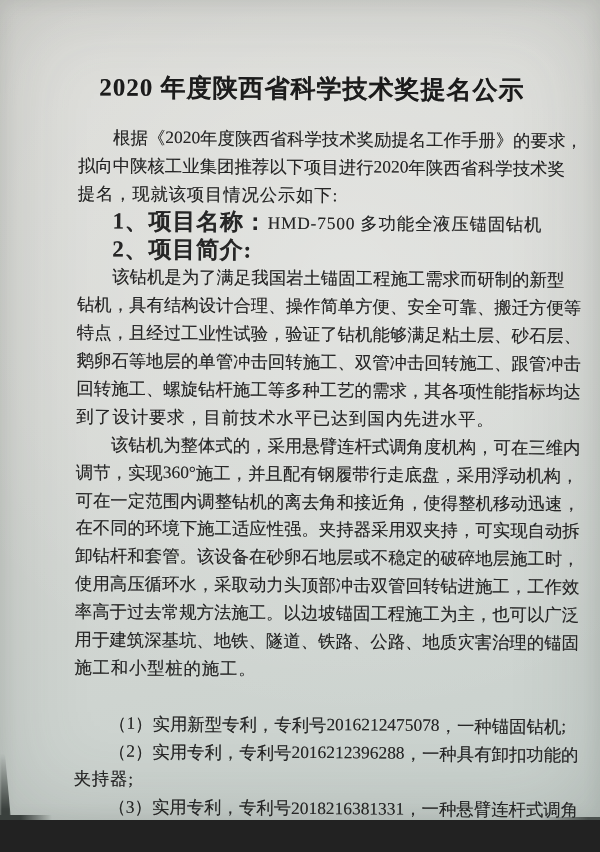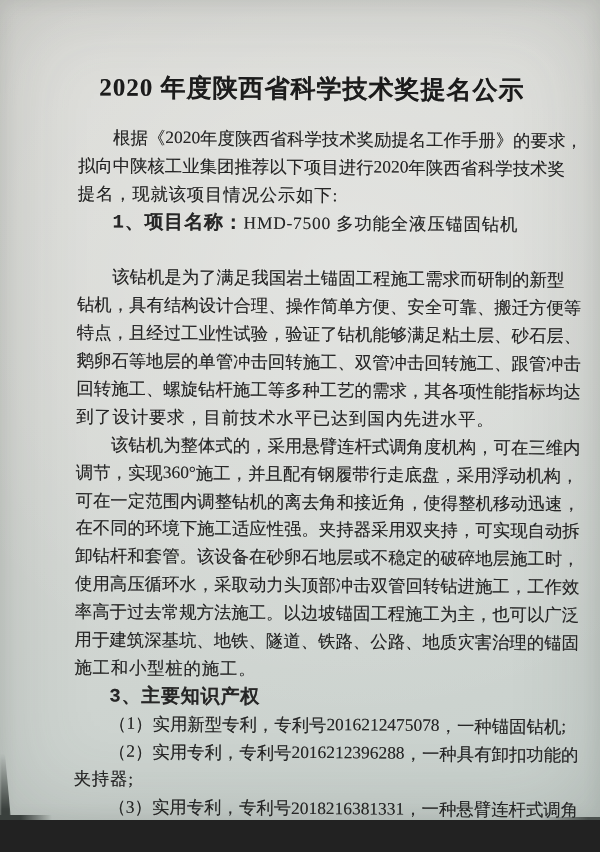--- a/index.html
+++ b/index.html
@@ -65,22 +65,22 @@
     font-size:17.4px;
     white-space:nowrap;
     text-shadow:0 0 0.5px rgba(35,35,35,0.45);
   }
   .line.just{justify-content:space-between;}
   .line .spacer{flex:0 0 35px;}
   .line .ch{flex:0 0 auto;}
   .line .txt{white-space:pre;letter-spacing:0.8px;}
   .b{
     font-weight:700;
-    font-family:Liberation Mono, monospace;
-    font-size:19px;
+    font-family:Liberation Serif, serif;
+    font-size:23px;
   }
 </style>
 </head>
 <body>
 
 <div class="photo">
   <div class="page-content">
     <div class="doc-title">2020 年度陕西省科学技术奖提名公示</div>
     <div class="doc-body">
         <div class="line just">
@@ -153,20 +153,21 @@
         <div class="line">
           <span class="txt">提名，现就该项目情况公示如下:</span>
         </div>
         <div class="line">
           <span class="spacer"></span>
           <span class="txt b">1、项目名称：</span>
           <span class="txt">HMD-7500 多功能全液压锚固钻机</span>
         </div>
         <div class="line">
           <span class="spacer"></span>
+          <span class="txt b">2、项目简介:</span>
         </div>
         <div class="line just">
           <span class="spacer"></span>
           <span class="ch">该</span>
           <span class="ch">钻</span>
           <span class="ch">机</span>
           <span class="ch">是</span>
           <span class="ch">为</span>
           <span class="ch">了</span>
           <span class="ch">满</span>
@@ -566,21 +567,20 @@
           <span class="ch">理</span>
           <span class="ch">的</span>
           <span class="ch">锚</span>
           <span class="ch">固</span>
         </div>
         <div class="line">
           <span class="txt">施工和小型桩的施工。</span>
         </div>
         <div class="line">
           <span class="spacer"></span>
-          <span class="txt b">3、主要知识产权</span>
         </div>
         <div class="line just">
           <span class="spacer"></span>
           <span class="ch">（</span>
           <span class="ch">1</span>
           <span class="ch">）</span>
           <span class="ch">实</span>
           <span class="ch">用</span>
           <span class="ch">新</span>
           <span class="ch">型</span>

